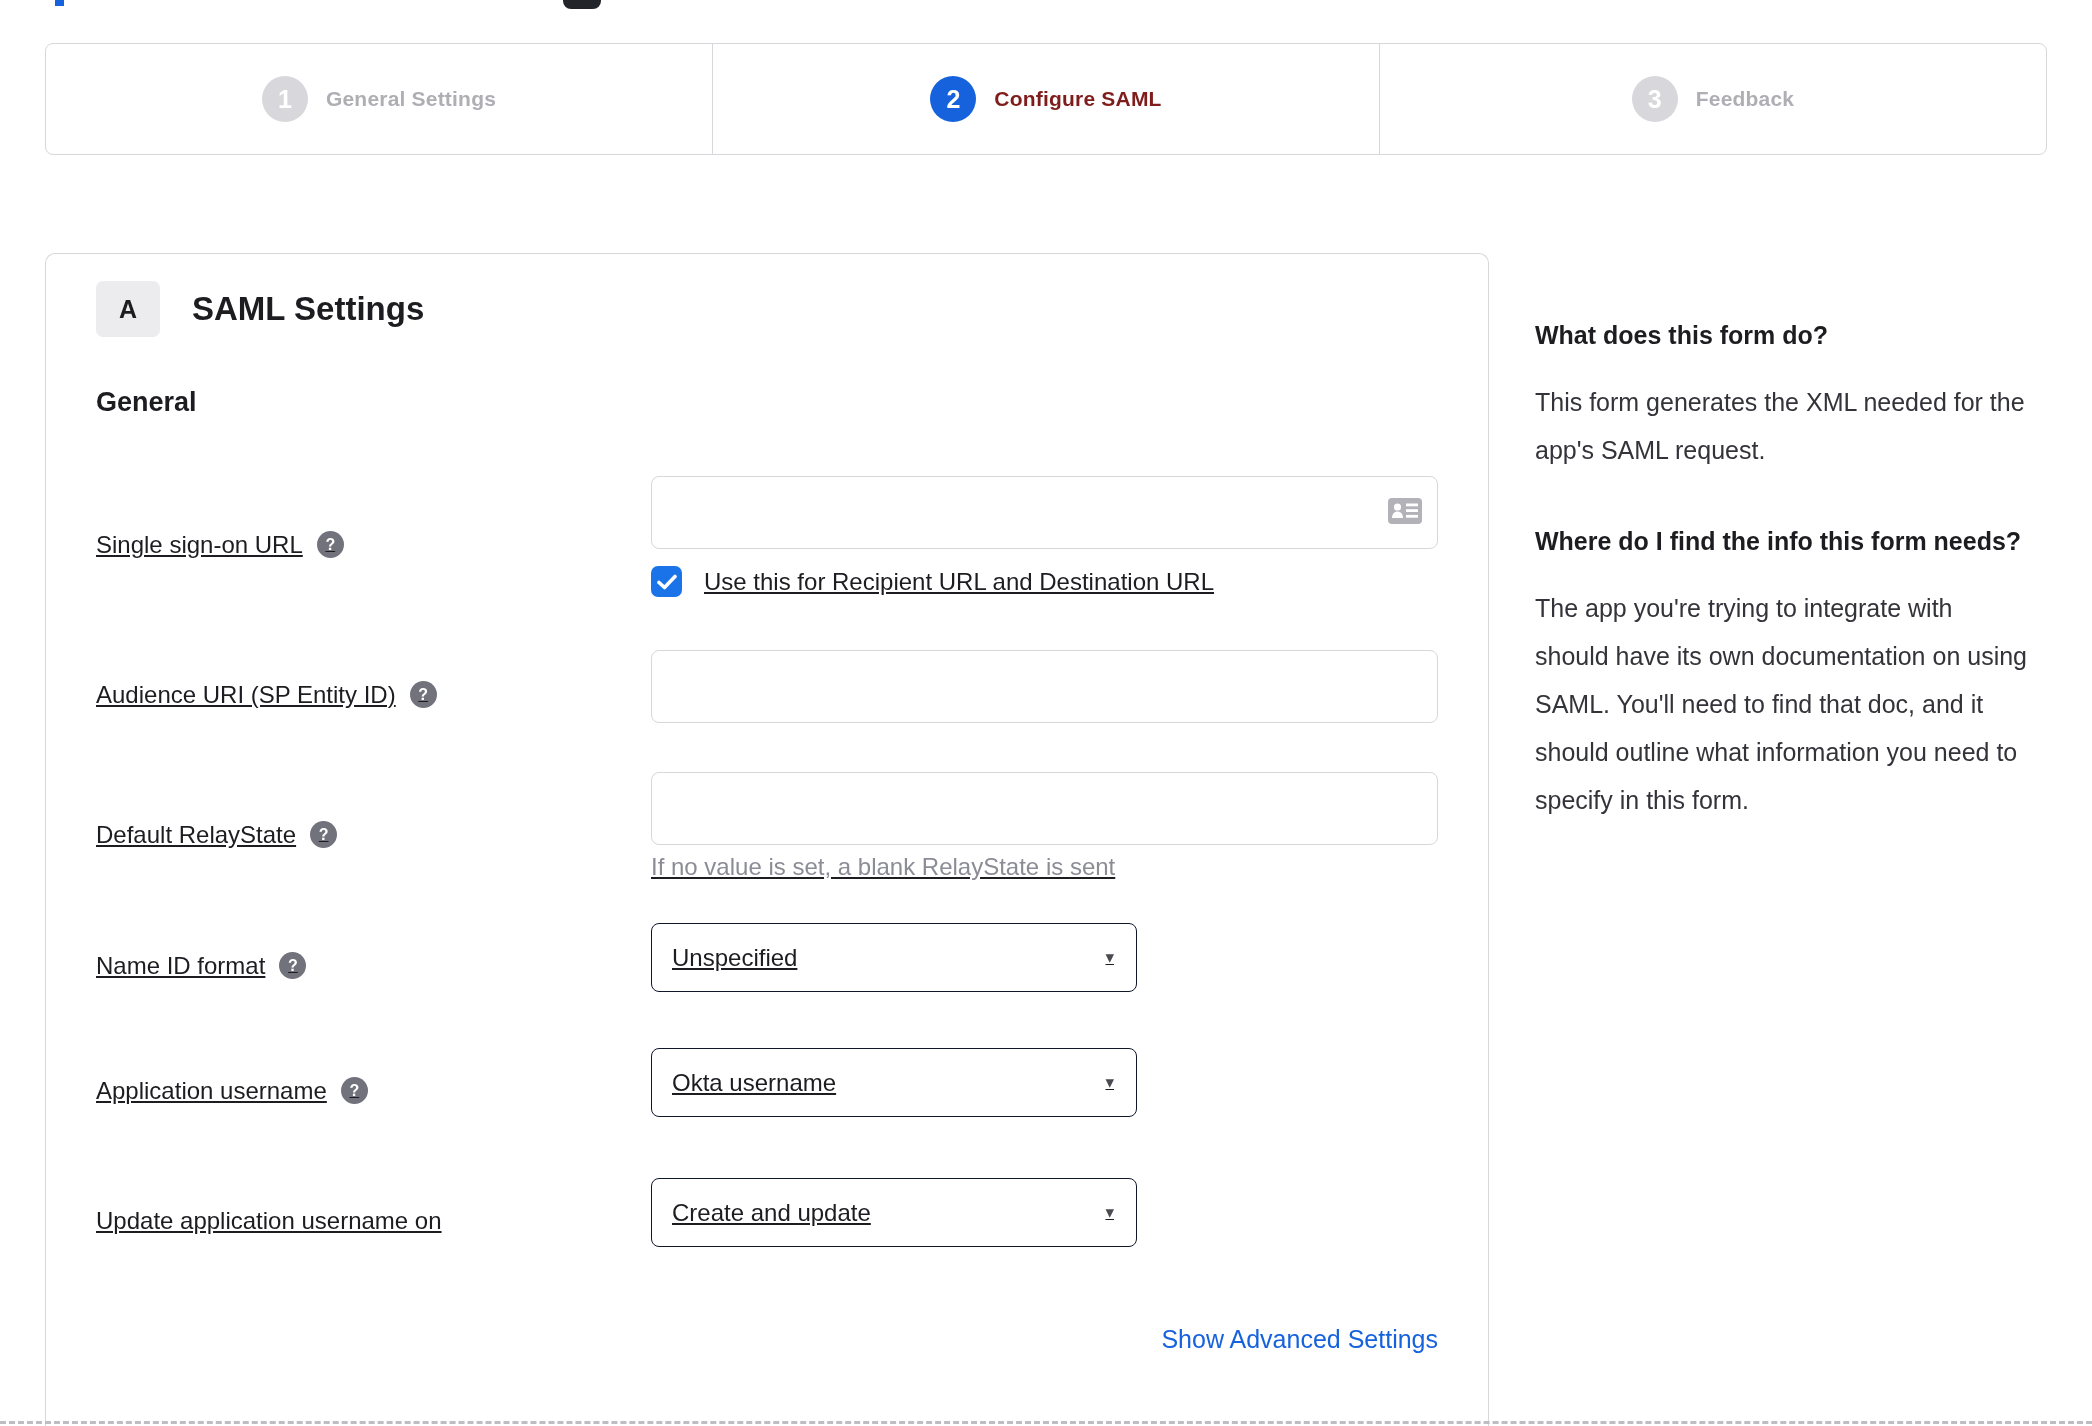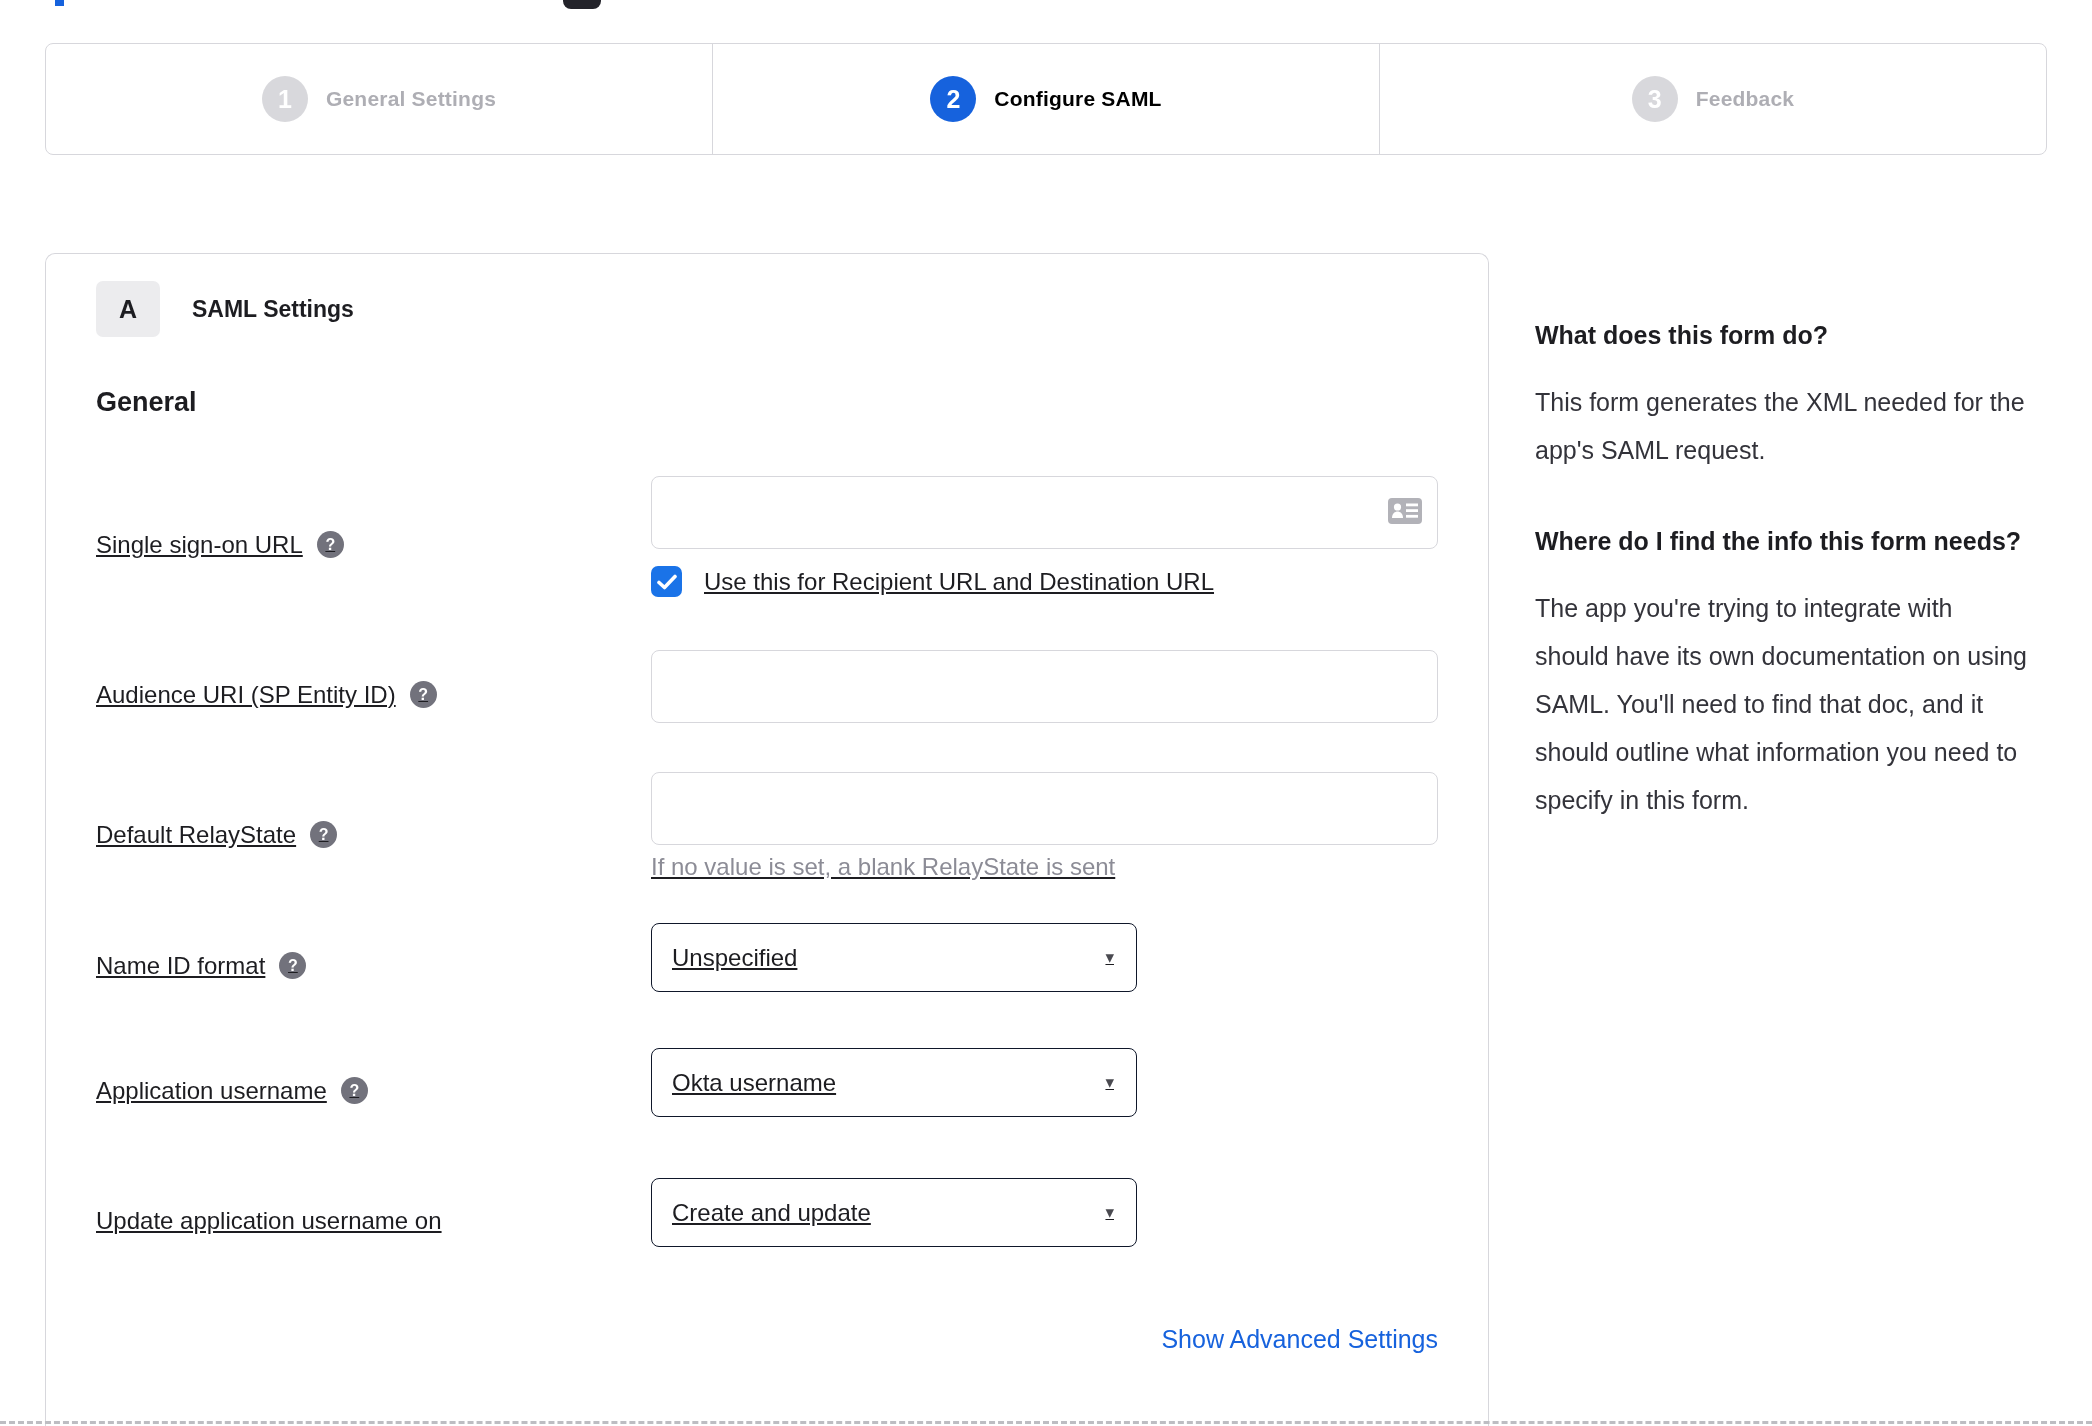--- a/index.html
+++ b/index.html
@@ -23,36 +23,36 @@
     flex:1 1 0; display:flex; align-items:center; justify-content:center; gap:18px;
     border-right:1px solid #d7d7dc; cursor:default;
   }
   .step:last-child { border-right:none; }
   .step-circle {
     width:46px; height:46px; border-radius:50%; background:#d8d8dc; color:#fff;
     font-size:25px; font-weight:bold; display:flex; align-items:center; justify-content:center;
   }
   .step-label { font-size:21px; font-weight:bold; color:#aeaeb4; letter-spacing:.2px; }
   .step.active .step-circle { background:#1662dd; }
-  .step.active .step-label { color:#000000; }
+  .step.active .step-label { color:#7f1d1d; }
 
   
   .panel {
     position:absolute; left:45px; top:253px; width:1444px; bottom:0;
     background:#fff; border:1px solid #d7d7dc; border-bottom:none;
     border-radius:10px 10px 0 0;
     padding:27px 50px 0 50px;
   }
   .panel-header { display:flex; align-items:center; gap:32px; margin-bottom:50px; }
   .section-badge {
     width:64px; height:56px; background:#ececee; border-radius:7px;
     display:flex; align-items:center; justify-content:center;
     font-size:25px; font-weight:bold; color:#1d1d21;
   }
-  .section-title { font-size:23px; font-weight:bold; }
+  .section-title { font-size:33px; font-weight:bold; }
 
   .group-heading { font-size:27px; font-weight:bold; margin:0 0 58px 0; }
 
   .form-row { display:flex; align-items:center;text-decoration:underline; }
   .label-col { width:555px; flex:0 0 555px; padding-top:16px; display:flex; align-items:center; gap:14px; }
   .field-label { font-size:24px; color:#1d1d21; }
   .help-icon {
     width:27px; height:27px; border-radius:50%; background:#72727c; color:#fff;
     font-size:16px; font-weight:bold; display:inline-flex; align-items:center; justify-content:center;
     flex:0 0 27px; cursor:pointer;

